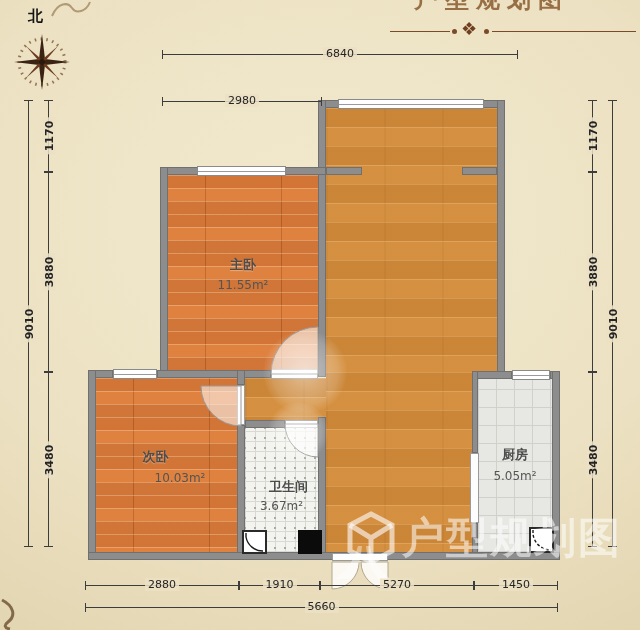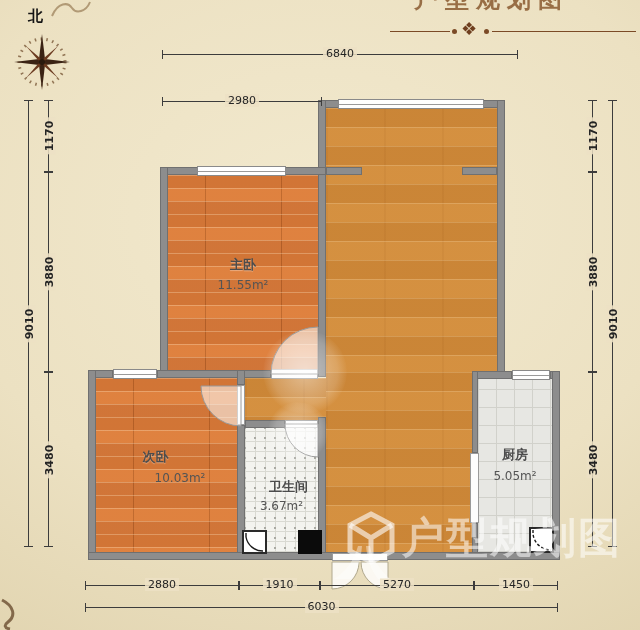--- a/index.html
+++ b/index.html
@@ -198,21 +198,21 @@
       <span>3480</span>
     </div>
   <div class="dim-v" style="left:608px;top:100px;height:445px;">
       <span>9010</span>
     </div>
 
   <div class="dim-h" style="left:85px;top:581px;width:152px;"><span>2880</span></div>
   <div class="dim-h" style="left:239px;top:581px;width:79px;"><span>1910</span></div>
   <div class="dim-h" style="left:320px;top:581px;width:152px;"><span>5270</span></div>
   <div class="dim-h" style="left:474px;top:581px;width:82px;"><span>1450</span></div>
-  <div class="dim-h" style="left:85px;top:603px;width:471px;"><span>6030</span></div>
+  <div class="dim-h" style="left:85px;top:603px;width:471px;"><span>5660</span></div>
 
   <div class="flare" style="left:263px;top:330px;width:84px;height:84px;"></div>
   <div class="flare" style="left:268px;top:402px;width:60px;height:60px;"></div>
 
   <svg class="wm-wing" style="left:334px;top:546px;" width="56" height="34" viewBox="0 0 56 34">
     <path d="M24,0 C20,14 12,26 0,33 L18,33 C24,24 27,12 28,0 Z" fill="rgba(255,255,255,.8)"></path>
     <path d="M32,0 C33,12 37,24 44,33 L56,33 C46,24 38,13 36,0 Z" fill="rgba(255,255,255,.8)"></path>
   </svg>
   <div class="watermark">
     <svg width="50" height="56" viewBox="0 0 50 56" style="margin-right:6px;">

